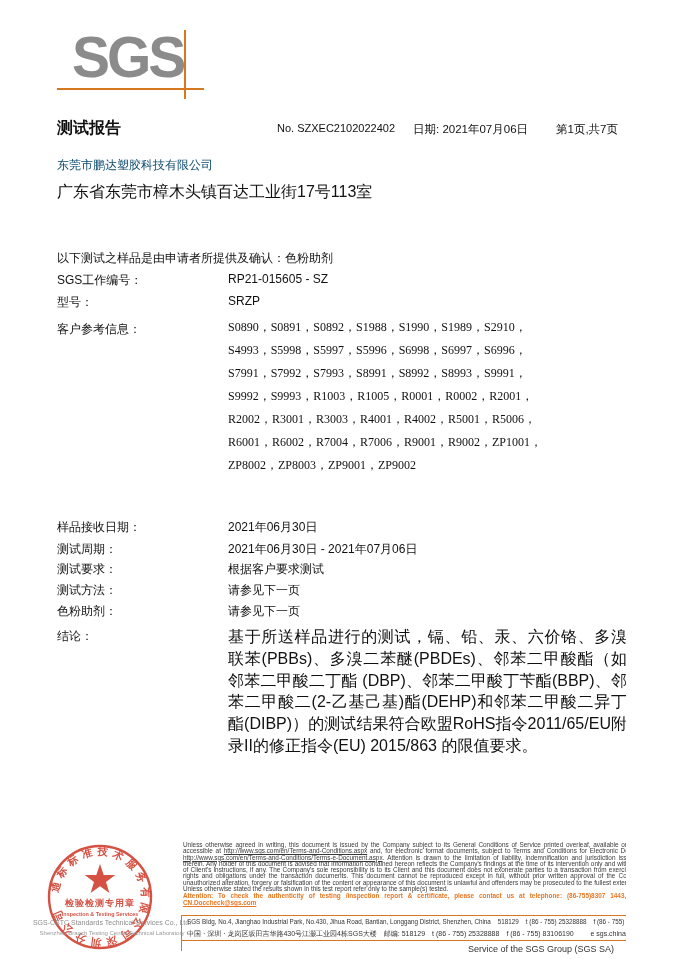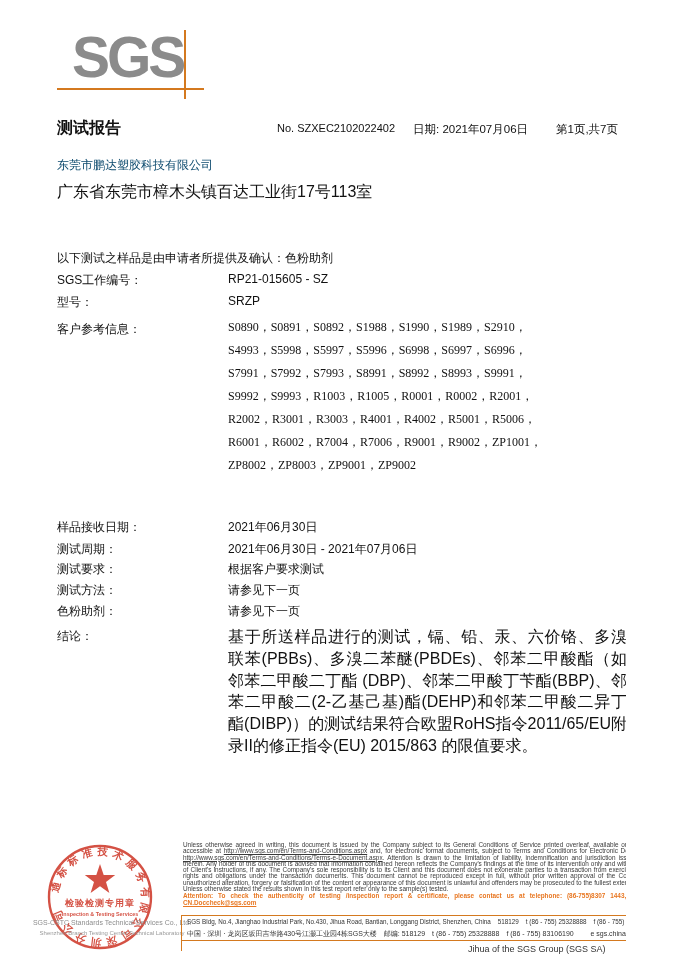--- a/index.html
+++ b/index.html
@@ -156,15 +156,15 @@
   </div>
   <div class="addr-line2">
     <span>中国 · 深圳 · 龙岗区坂田吉华路430号江灏工业园4栋SGS大楼</span>
     <span>邮编: 518129</span>
     <span>t (86 - 755) 25328888</span>
     <span>f (86 - 755) 83106190</span>
     <span class="push">e sgs.china@sgs.com</span>
   </div>
   <div class="rule-bottom"></div>
 
-  <div class="member">Jihua of the SGS Group (SGS SA)</div>
+  <div class="member">Service of the SGS Group (SGS SA)</div>
 
 </div>
 
 </body></html>

